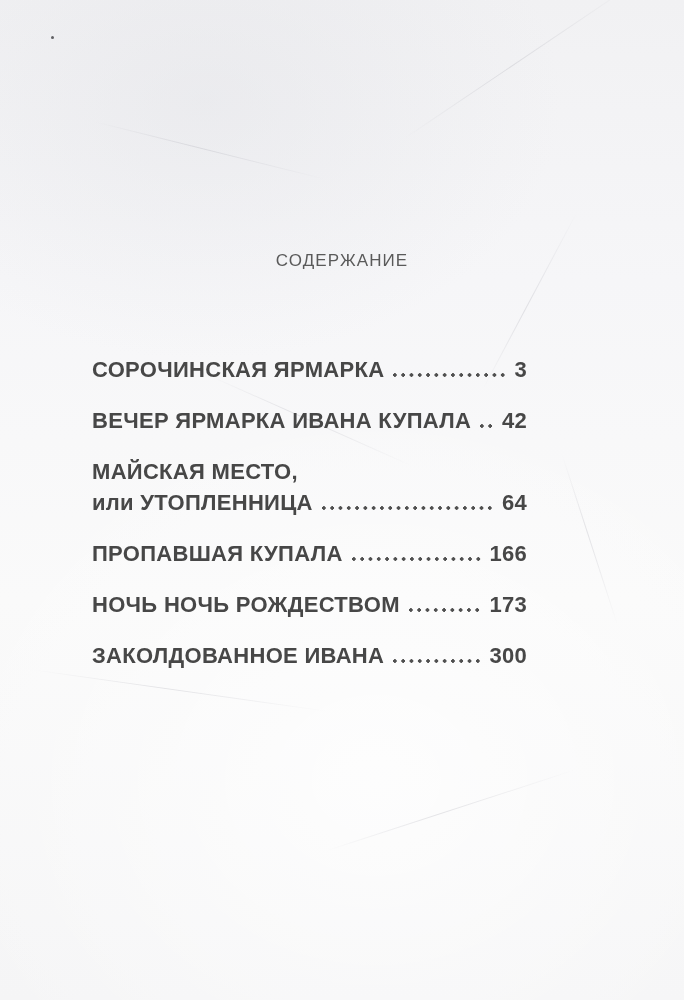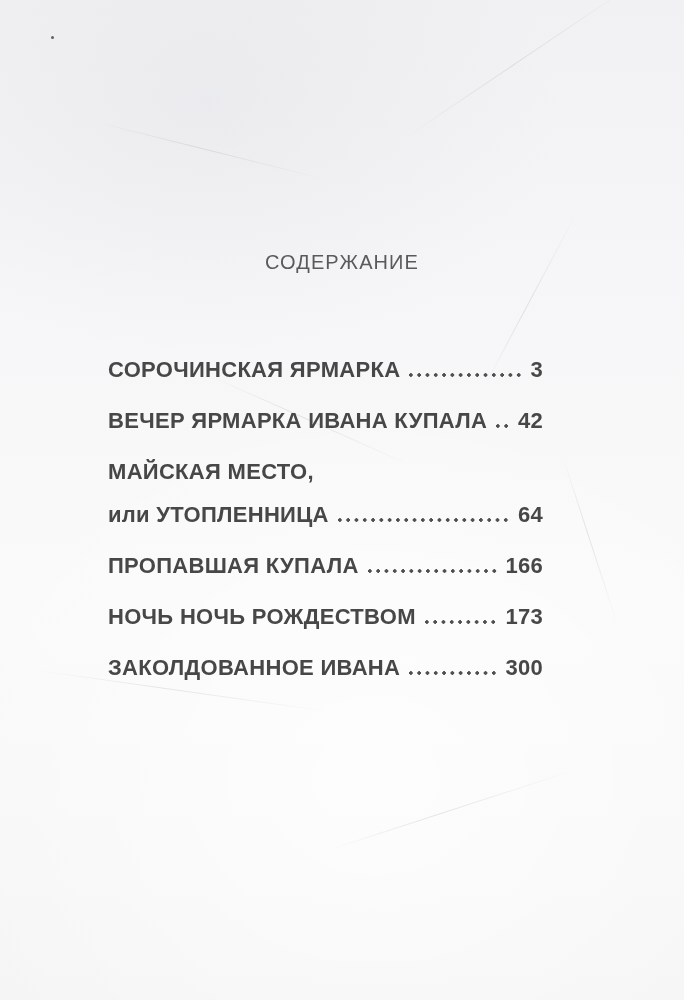--- a/index.html
+++ b/index.html
@@ -33,36 +33,36 @@
   .c7{left:200px;top:420px;width:220px;transform:rotate(24deg);}
 
   .speck{
     position:absolute;left:51px;top:36px;width:3px;height:3px;border-radius:50%;
     background:#3c3c40;opacity:.8;
   }
 
   .toc-title{
     position:absolute;left:0;top:251px;width:684px;
     text-align:center;
-    font-size:20px;font-weight:400;
+    font-size:17px;font-weight:400;
     letter-spacing:1.1px;
     color:var(--title-ink);
   }
 
   .toc{
-    position:absolute;left:108px;top:358px;width:435px;
+    position:absolute;left:92px;top:358px;width:435px;
     color:var(--ink);
     text-align:right;
   }
   .toc-entry{margin-bottom:28px;}
   .row{
     display:flex;align-items:baseline;
     font-size:22px;font-weight:700;line-height:23px;letter-spacing:.3px;
   }
-  .row.second{margin-top:20px;}
+  .row.second{margin-top:8px;}
   .entry-label{white-space:nowrap;}
   .dot-leader{
     flex:1 1 auto;height:4px;margin:0 7px 1px 9px;
     background-image:radial-gradient(circle at 1.9px 2px, var(--dot-ink) 1.55px, rgba(0,0,0,0) 1.95px);
     background-size:8.3px 4px;
     background-repeat:repeat-x;
     background-position:left bottom;
   }
   .entry-page{white-space:nowrap;}
 </style>

